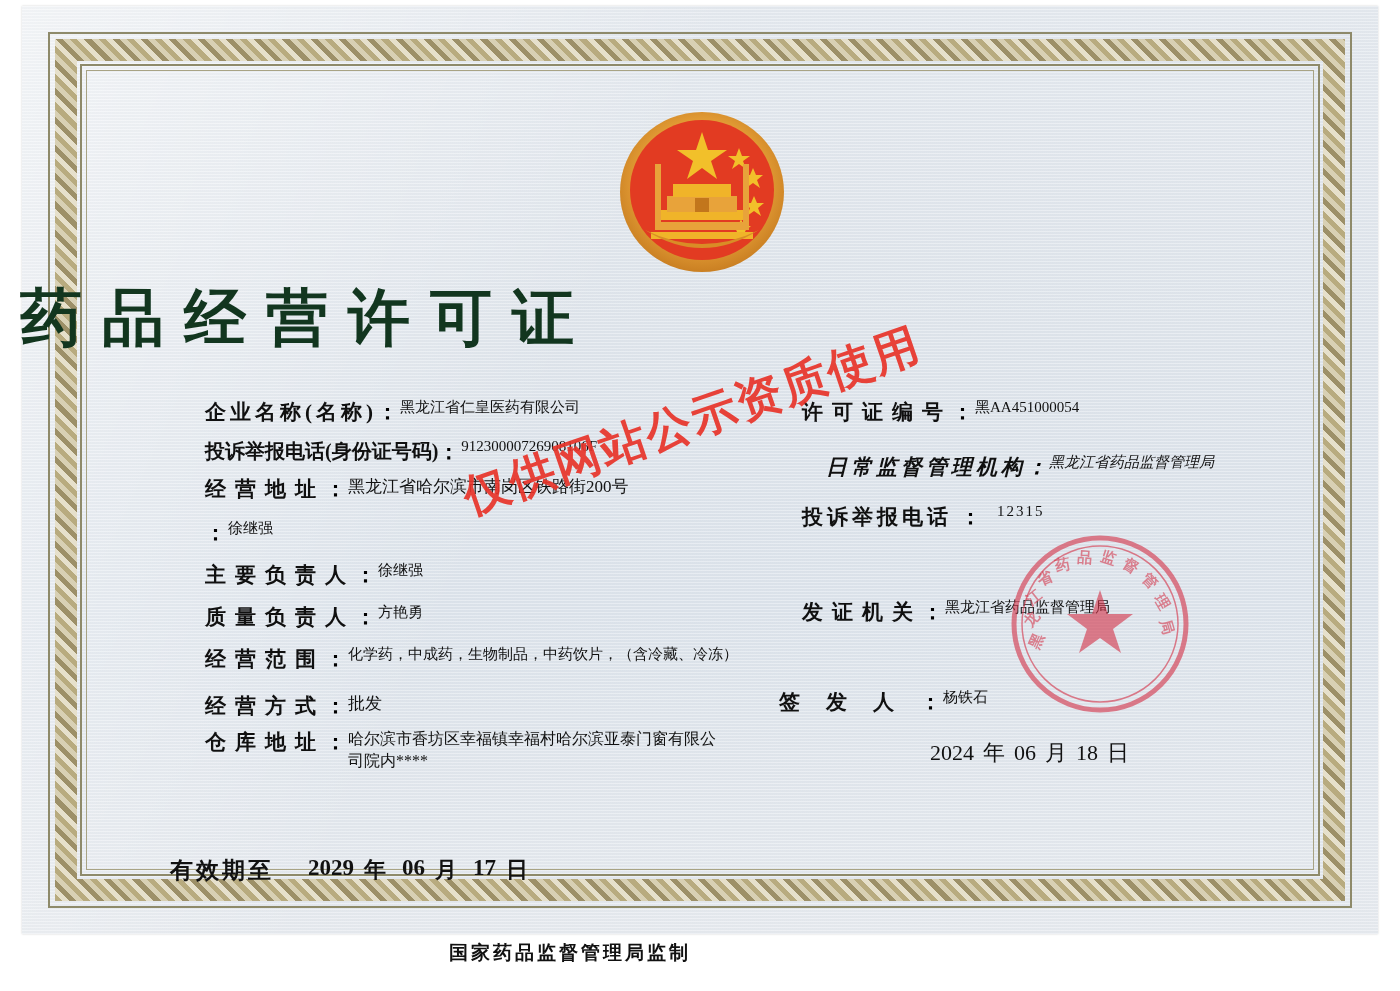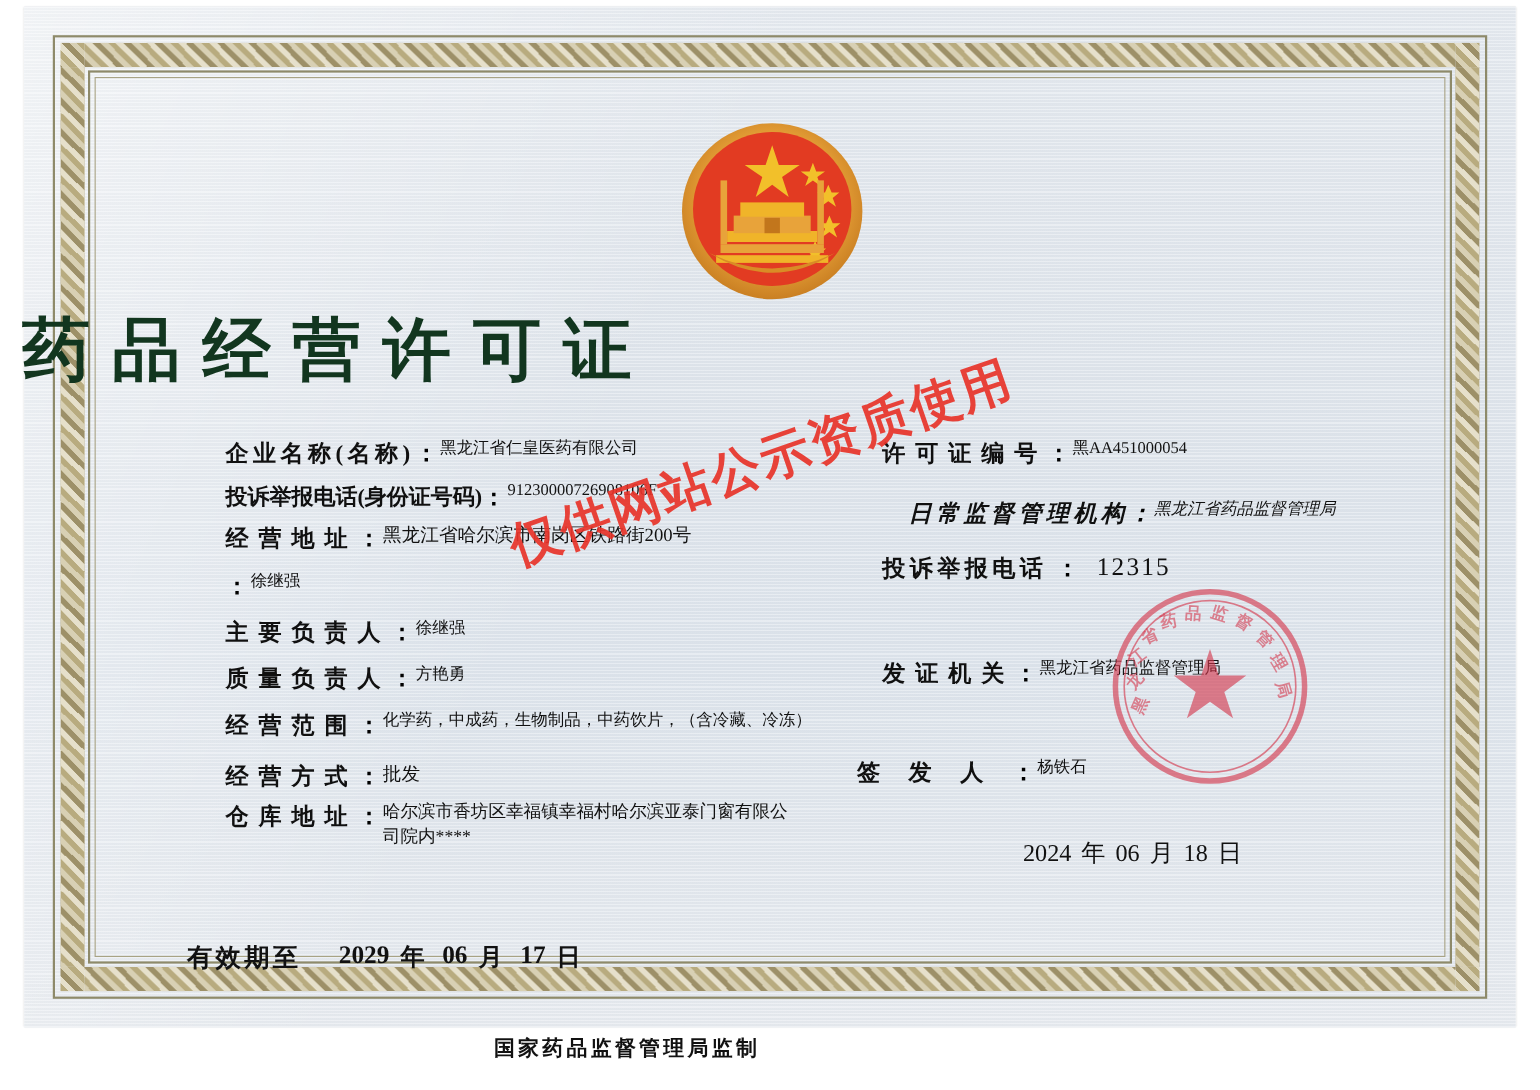--- a/index.html
+++ b/index.html
@@ -183,21 +183,21 @@
   
   .issue-date {
     position: absolute;
     left: 930px;
     top: 738px;
     display: flex;
     align-items: baseline;
     font-size: 22px;
     color: #111;
   }
-  .issue-date span { margin-right: 9px; margin-top: 23px; }
+  .issue-date span { margin-right: 9px; }
 
   
   .footer {
     position: absolute;
     left: 0;
     top: 940px;
     width: 1140px;
     text-align: center;
     font-size: 19px;
     font-weight: bold;
@@ -314,21 +314,21 @@
 
   <div class="arow" style="left:786px; top:453px;font-style:italic;">
     <span class="lbl sp1">日常监督管理机构</span>
     <span class="colon">：</span>
     <span class="val">黑龙江省药品监督管理局</span>
   </div>
 
   <div class="arow" style="left:762px; top:503px;">
     <span class="lbl sp1">投诉举报电话</span>
     <span class="colon" style="margin-left:8px;">：</span>
-    <span class="val" style="font-size:23px; letter-spacing:2px; margin-left:14px;">12315</span>
+    <span class="val" style="font-size:15px; letter-spacing:2px; margin-left:14px;">12315</span>
   </div>
 
   <div class="arow" style="left:762px; top:598px;">
     <span class="lbl sp2">发证机关</span>
     <span class="colon">：</span>
     <span class="val">黑龙江省药品监督管理局</span>
   </div>
 
   <div class="arow" style="left:739px; top:688px;">
     <span class="lbl sp2" style="letter-spacing:26px;">签发人</span>

